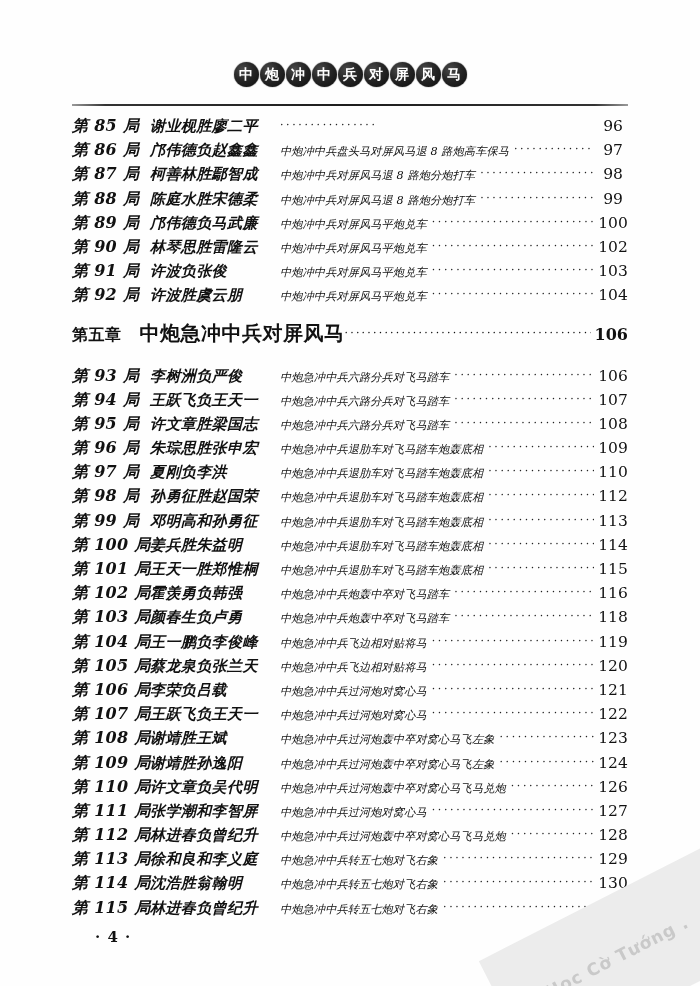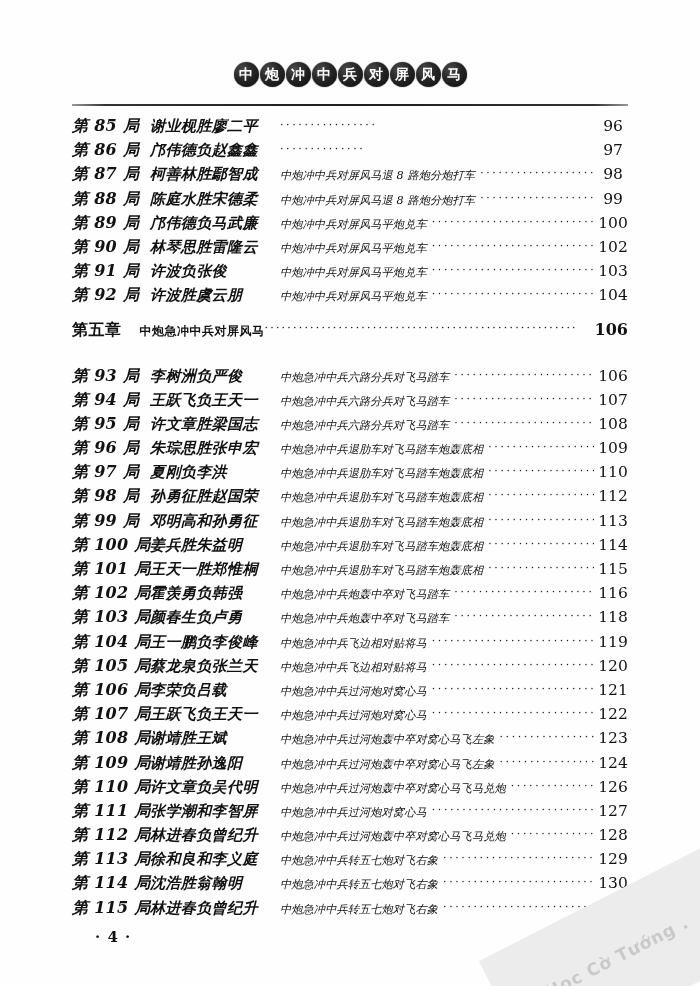--- a/index.html
+++ b/index.html
@@ -136,21 +136,21 @@
   }
   .c-label {
     flex: 0 0 auto;
     font-size: 16px;
     font-weight: 700;
     letter-spacing: 0.5px;
     padding-right: 18px;
   }
   .c-title {
     flex: 0 0 auto;
-    font-size: 12px;
+    font-size: 20px;
     font-weight: 700;
     letter-spacing: 0.5px;
   }
   .c-dots {
     flex: 1 1 auto;
     overflow: hidden;
     position: relative;
     top: -3px;
     font-size: 11px;
     letter-spacing: 2.2px;
@@ -225,20 +225,21 @@
     <div id="group-before">
         <div class="entry">
           <span class="e-num">第 85 局</span>
           <span class="e-players">谢业枧胜廖二平</span>
           <span class="e-dots">················</span>
           <span class="e-page">96</span>
         </div>
         <div class="entry">
           <span class="e-num">第 86 局</span>
           <span class="e-players">邝伟德负赵鑫鑫</span>
+          <span class="e-desc">中炮冲中兵盘头马对屏风马退 8 路炮高车保马</span>
           <span class="e-dots">··············</span>
           <span class="e-page">97</span>
         </div>
         <div class="entry">
           <span class="e-num">第 87 局</span>
           <span class="e-players">柯善林胜鄢智成</span>
           <span class="e-desc">中炮冲中兵对屏风马退 8 路炮分炮打车</span>
           <span class="e-dots">····················</span>
           <span class="e-page">98</span>
         </div>

